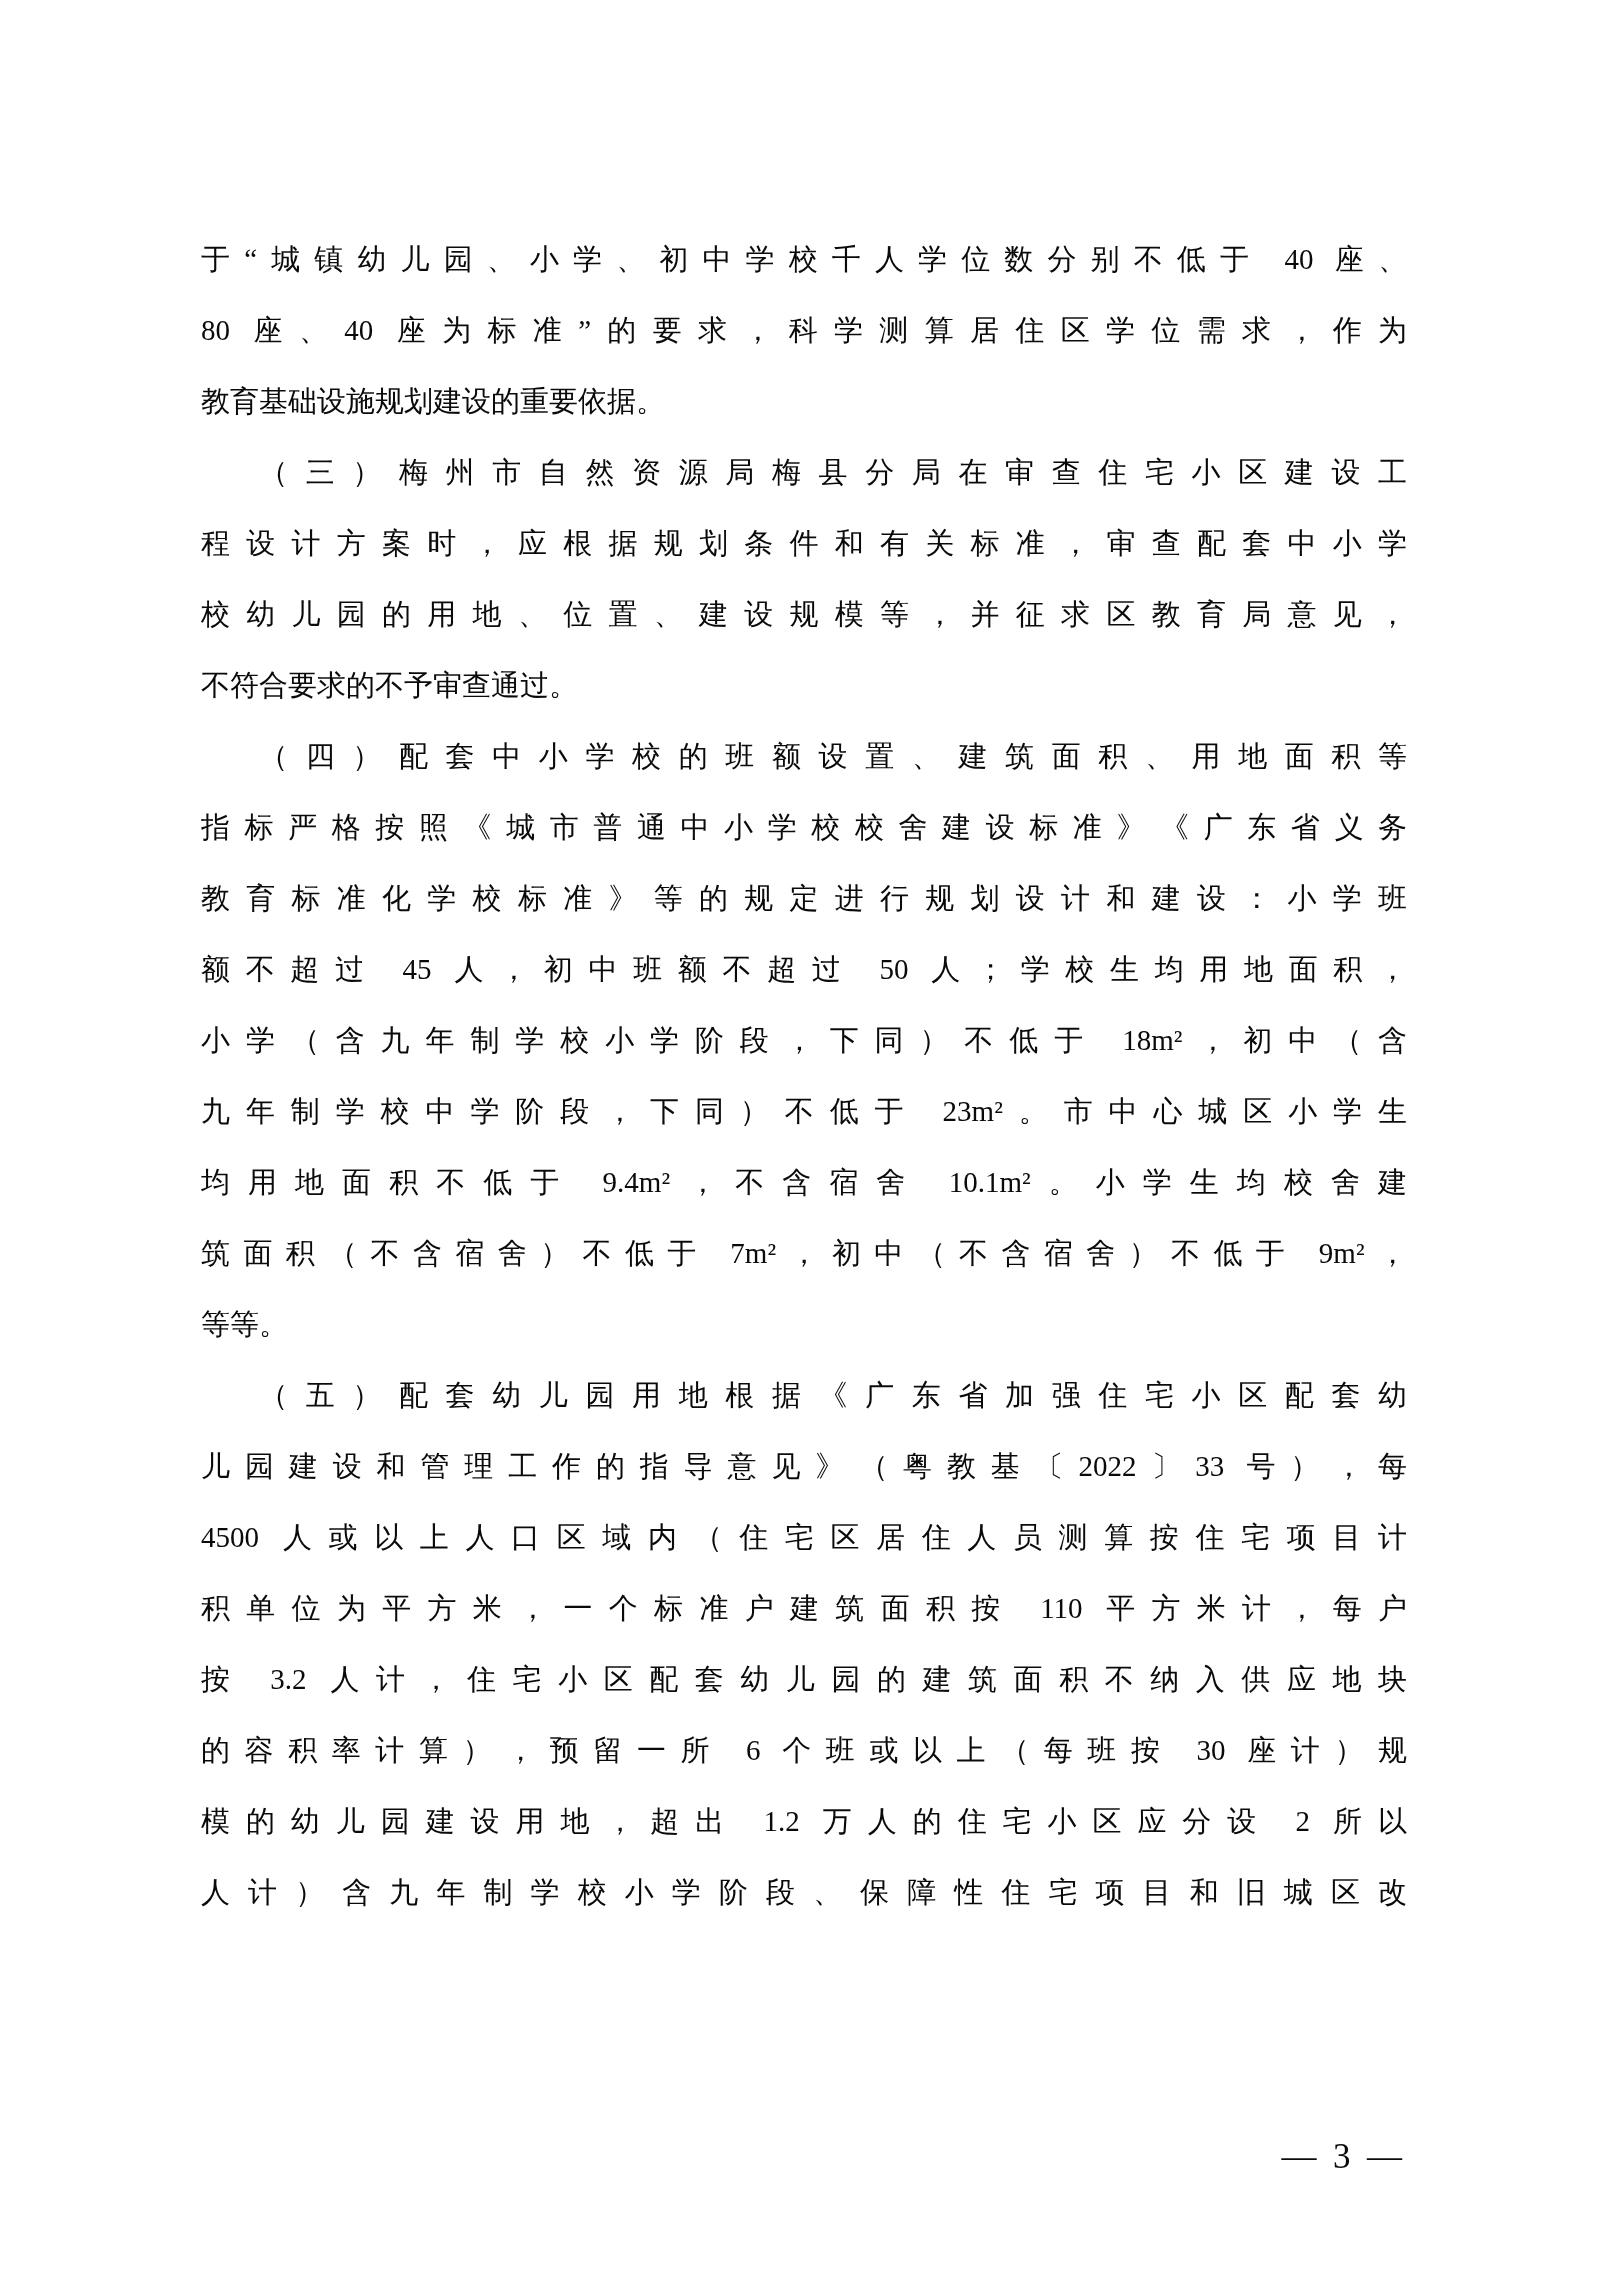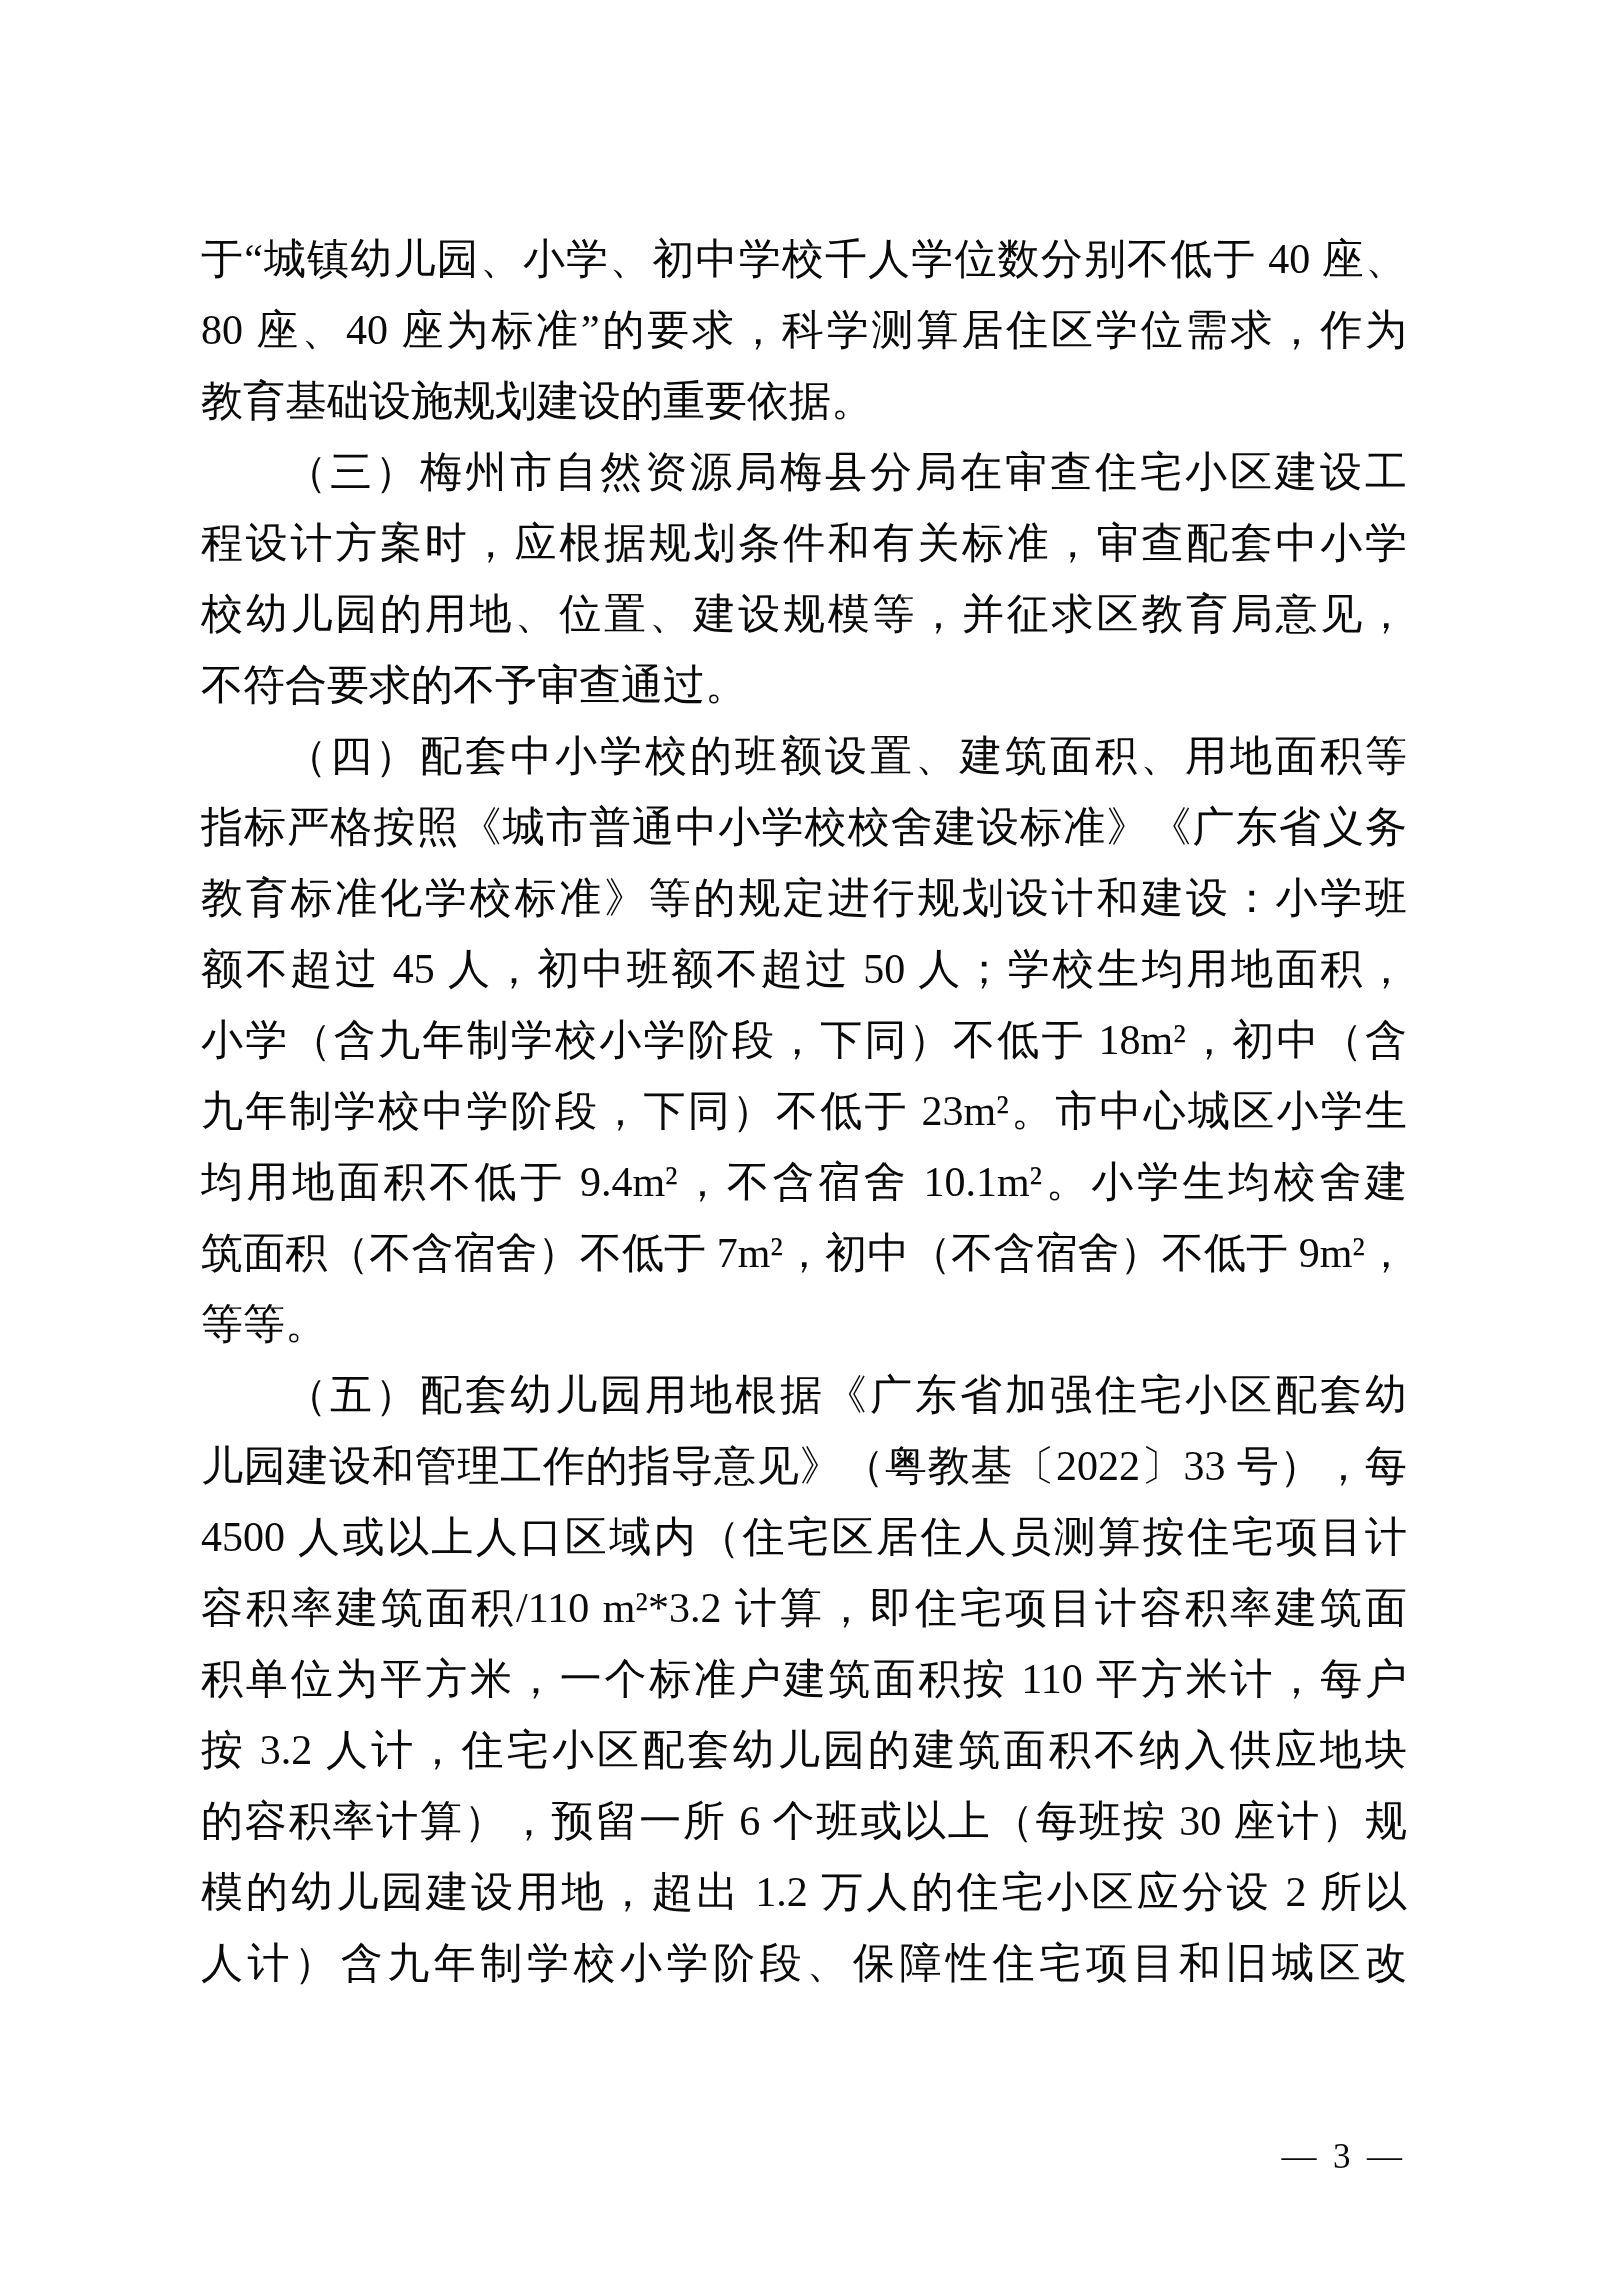--- a/index.html
+++ b/index.html
@@ -18,21 +18,21 @@
   }
   .doc-body {
     position: absolute;
     left: 201px;
     top: 224px;
     width: 1206px;
   }
   .line {
     height: 71px;
     line-height: 71px;
-    font-size: 42px;
+    font-size: 29px;
     letter-spacing: 0;
     text-align: justify;
     text-align-last: justify;
     white-space: normal;
   }
   .line.para-first {
     text-indent: 2em;
   }
   .line.para-last {
     text-align: right;
@@ -65,21 +65,20 @@
       <div class="line">教育标准化学校标准》等的规定进行规划设计和建设：小学班</div>
       <div class="line">额不超过 45 人，初中班额不超过 50 人；学校生均用地面积，</div>
       <div class="line">小学（含九年制学校小学阶段，下同）不低于 18m²，初中（含</div>
       <div class="line">九年制学校中学阶段，下同）不低于 23m²。市中心城区小学生</div>
       <div class="line">均用地面积不低于 9.4m²，不含宿舍 10.1m²。小学生均校舍建</div>
       <div class="line">筑面积（不含宿舍）不低于 7m²，初中（不含宿舍）不低于 9m²，</div>
       <div class="line para-last">等等。</div>
       <div class="line para-first">（五）配套幼儿园用地根据《广东省加强住宅小区配套幼</div>
       <div class="line">儿园建设和管理工作的指导意见》（粤教基〔2022〕33 号），每</div>
       <div class="line">4500 人或以上人口区域内（住宅区居住人员测算按住宅项目计</div>
-      <div class="line">容积率建筑面积/110 m²*3.2 计算，即住宅项目计容积率建筑面</div>
       <div class="line">积单位为平方米，一个标准户建筑面积按 110 平方米计，每户</div>
       <div class="line">按 3.2 人计，住宅小区配套幼儿园的建筑面积不纳入供应地块</div>
       <div class="line">的容积率计算），预留一所 6 个班或以上（每班按 30 座计）规</div>
       <div class="line">模的幼儿园建设用地，超出 1.2 万人的住宅小区应分设 2 所以</div>
       <div class="line">人计）含九年制学校小学阶段、保障性住宅项目和旧城区改</div>
     </div>
   <div class="page-number">— 3 —</div>
 </div>
 
 

